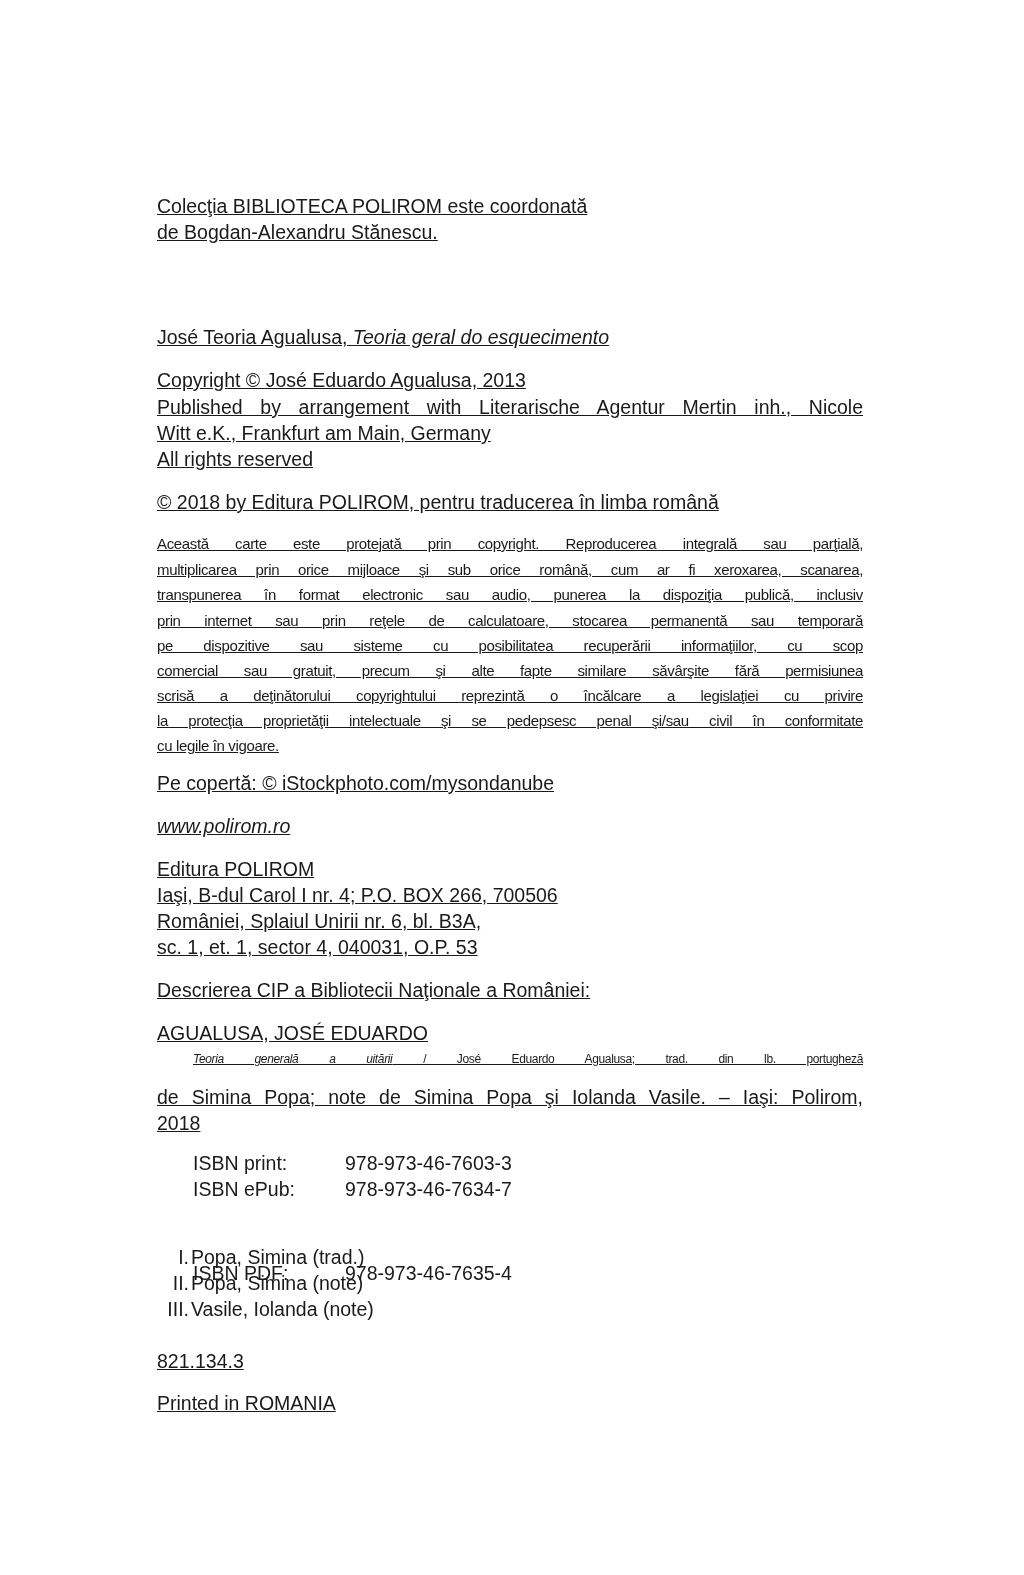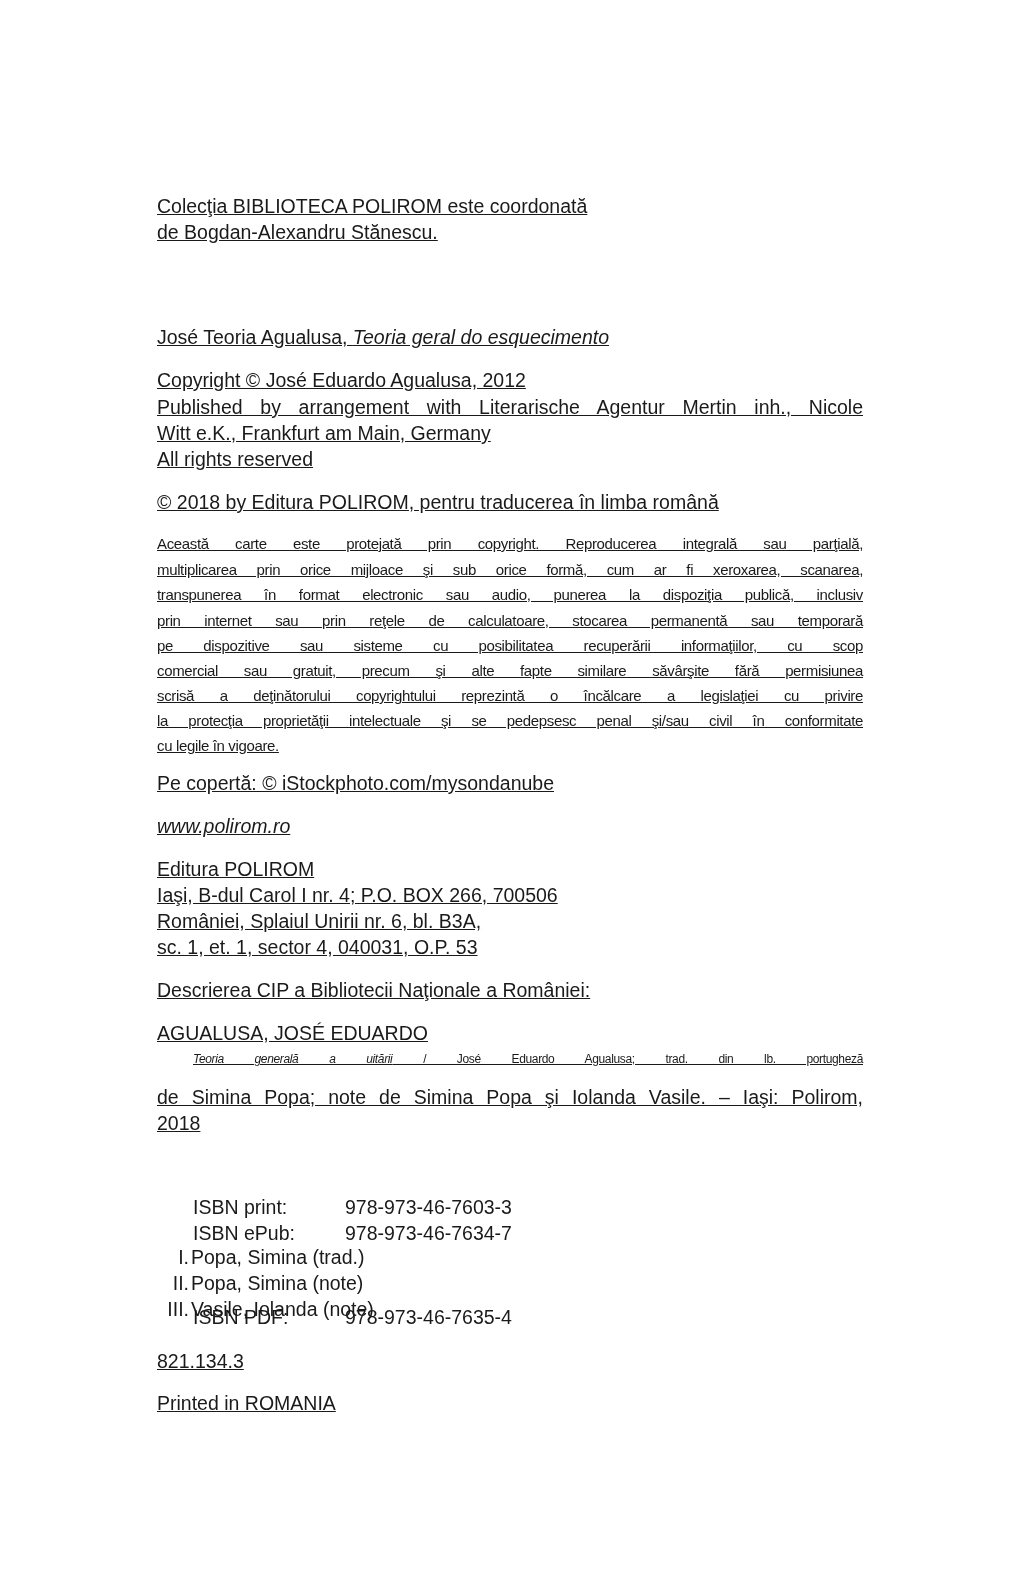--- a/index.html
+++ b/index.html
@@ -4,43 +4,43 @@
 <style>
   html, body { margin: 0; padding: 0; background: #ffffff; }
   body { width: 1024px; height: 1575px; position: relative; overflow: hidden;
          font-family: "Liberation Sans", "DejaVu Sans", sans-serif; color: #1a1a1a; }
   .page { position: absolute; left: 157px; top: 0; width: 710px; }
   .line { position: absolute; left: 0; white-space: nowrap; font-size: 19.5px; line-height: 26px; text-decoration: underline; }
   .small { font-size: 15px; letter-spacing: -0.35px; }
   .just { width: 706px; text-align: justify; text-align-last: justify; white-space: normal; }
   em { font-style: italic; }
   .isbn-row { position: absolute; left: 36px; font-size: 19.5px; line-height: 26px; white-space: nowrap; }
-  .isbn-label { display: inline-block; width: 152px; margin-top: 44px; }
+  .isbn-label { display: inline-block; width: 152px; }
   .roman { position: absolute; font-size: 19.5px; line-height: 26px; white-space: nowrap; }
   .roman .num { display: inline-block; width: 40px; text-align: right; margin-right: 2px; }
 </style>
 </head>
 <body>
 
 <div class="page">
 
   <div class="line" style="top:193px">Colecţia BIBLIOTECA POLIROM este coordonată</div>
   <div class="line" style="top:219px">de Bogdan-Alexandru Stănescu.</div>
 
   <div class="line" style="top:324px"><span>José Teoria Agualusa, </span><em>Teoria geral do esquecimento</em></div>
 
-  <div class="line" style="top:367px">Copyright © José Eduardo Agualusa, 2012</div>
+  <div class="line" style="top:367px">Copyright © José Eduardo Agualusa, 2013</div>
   <div class="line just" style="top:394px">Published by arrangement with Literarische Agentur Mertin inh., Nicole</div>
   <div class="line" style="top:420px">Witt e.K., Frankfurt am Main, Germany</div>
   <div class="line" style="top:446px">All rights reserved</div>
 
   <div class="line" style="top:489px">© 2018 by Editura POLIROM, pentru traducerea în limba română</div>
 
   <div class="line small just" style="top:531px">Această carte este protejată prin copyright. Reproducerea integrală sau parţială,</div>
-  <div class="line small just" style="top:557px">multiplicarea prin orice mijloace şi sub orice formă, cum ar fi xeroxarea, scanarea,</div>
+  <div class="line small just" style="top:557px">multiplicarea prin orice mijloace şi sub orice română, cum ar fi xeroxarea, scanarea,</div>
   <div class="line small just" style="top:582px">transpunerea în format electronic sau audio, punerea la dispoziţia publică, inclusiv</div>
   <div class="line small just" style="top:608px">prin internet sau prin reţele de calculatoare, stocarea permanentă sau temporară</div>
   <div class="line small just" style="top:633px">pe dispozitive sau sisteme cu posibilitatea recuperării informaţiilor, cu scop</div>
   <div class="line small just" style="top:658px">comercial sau gratuit, precum şi alte fapte similare săvârşite fără permisiunea</div>
   <div class="line small just" style="top:683px">scrisă a deţinătorului copyrightului reprezintă o încălcare a legislaţiei cu privire</div>
   <div class="line small just" style="top:708px">la protecţia proprietăţii intelectuale şi se pedepsesc penal şi/sau civil în conformitate</div>
   <div class="line small" style="top:733px">cu legile în vigoare.</div>
 
   <div class="line" style="top:770px">Pe copertă: © iStockphoto.com/mysondanube</div>
 

